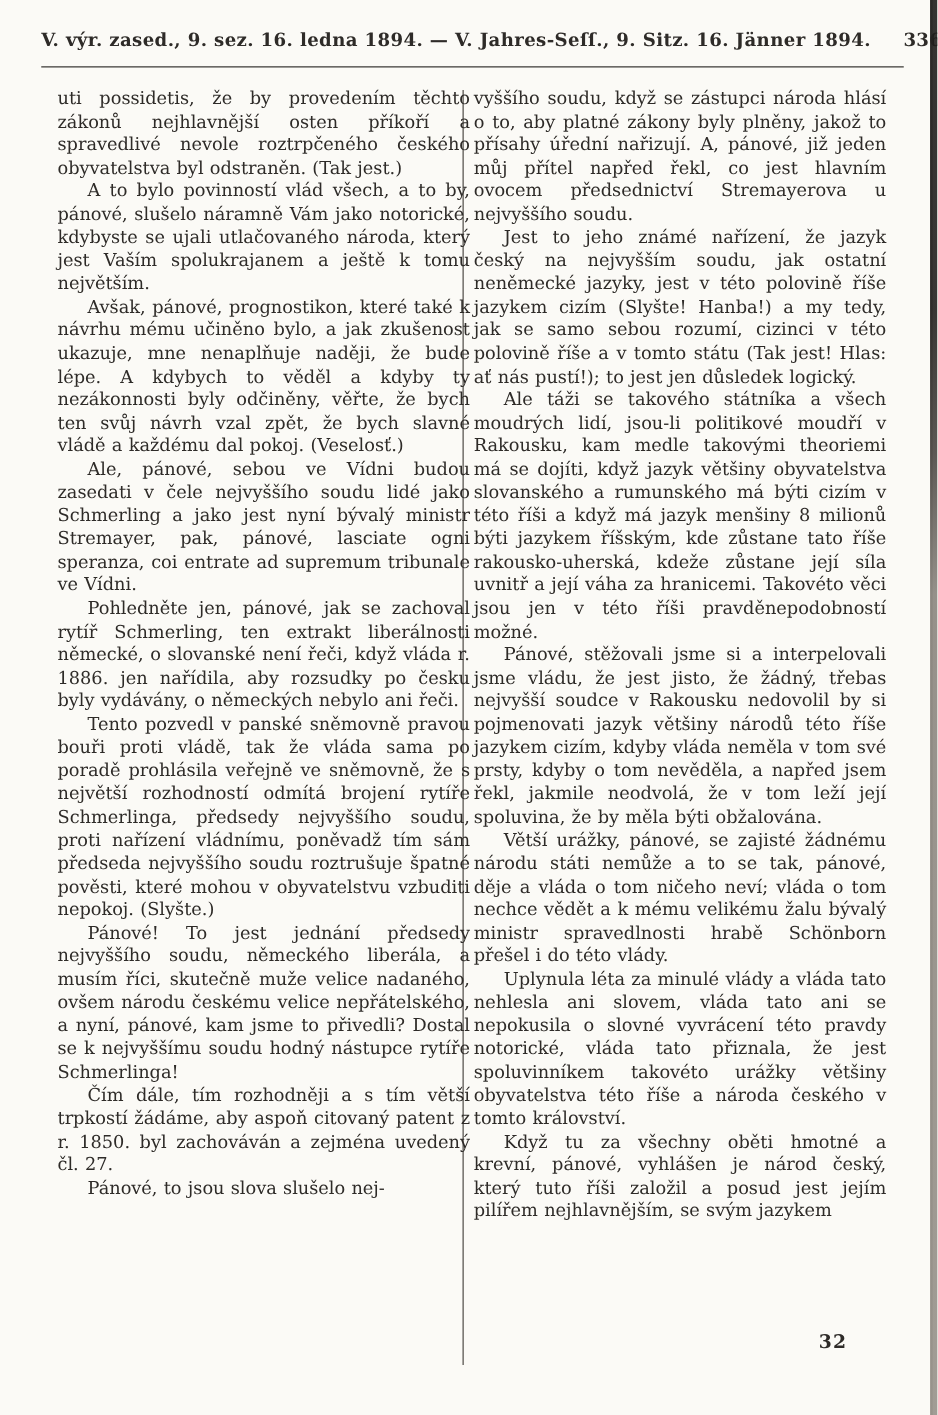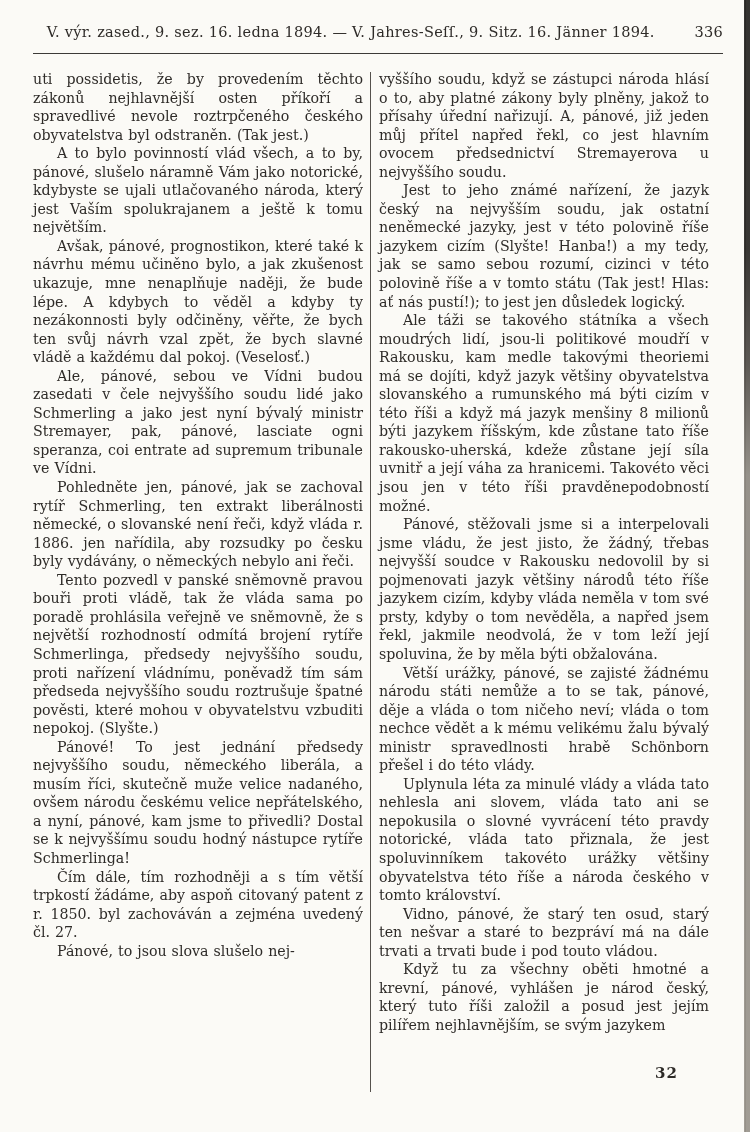--- a/index.html
+++ b/index.html
@@ -9,42 +9,42 @@
     margin:0 auto;
     background:#fbfaf6;
     overflow:hidden;
     font-family:"DejaVu Serif", serif;
     color:#2e2b28;
   }
   
   .header {
     position:absolute; top:24px; left:33px; width:690px;
     display:flex; align-items:flex-end;
-    font-size:14.5px; font-weight:normal;
+    font-size:14.5px; font-weight:bold;
     letter-spacing:0.3px;
     white-space:nowrap;
     gap:16px;
   }
   .header-text { flex:1; text-align:center; }
   .header-pagenum { text-align:right; padding-left:10px; }
   .header-rule {
     position:absolute; top:53px; left:33px; width:690px;
     height:0; border-top:1.5px solid #3c3a37;
   }
   
   .columns {
     position:absolute; top:70px; left:33px; width:690px;
   }
   .column {
     position:absolute; top:0; width:330px;
     font-size:14.2px; line-height:18.55px;
     text-align:justify;
     word-spacing:0.5px;
   }
-  .column-left  { left:0; }
+  .column-left  { left:13px; }
   .column-right { left:346px; }
   .column-divider {
     position:absolute; top:72px; left:370px;
     width:1px; height:1020px;
     background:#55514c;
   }
   p.para { margin:0; text-indent:24px; }
   p.para.cont { text-indent:0; }  
   .signature-mark {
     position:absolute; left:655px; top:1064px;
@@ -88,21 +88,20 @@
       <p class="para">Čím dále, tím rozhodněji a s tím větší trpkostí žádáme, aby aspoň citovaný patent z r. 1850. byl zachováván a zejména uvedený čl. 27.</p>
       <p class="para">Pánové, to jsou slova slušelo nej-</p>
     </div>
     <div class="column column-right">
       <p class="para cont">vyššího soudu, když se zástupci národa hlásí o to, aby platné zákony byly plněny, jakož to přísahy úřední nařizují. A, pánové, již jeden můj přítel napřed řekl, co jest hlavním ovocem předsednictví Stremayerova u nejvyššího soudu.</p>
       <p class="para">Jest to jeho známé nařízení, že jazyk český na nejvyšším soudu, jak ostatní neněmecké jazyky, jest v této polovině říše jazykem cizím (Slyšte! Hanba!) a my tedy, jak se samo sebou rozumí, cizinci v této polovině říše a v tomto státu (Tak jest! Hlas: ať nás pustí!); to jest jen důsledek logický.</p>
       <p class="para">Ale táži se takového státníka a všech moudrých lidí, jsou-li politikové moudří v Rakousku, kam medle takovými theoriemi má se dojíti, když jazyk většiny obyvatelstva slovanského a rumunského má býti cizím v této říši a když má jazyk menšiny 8 milionů býti jazykem říšským, kde zůstane tato říše rakousko-uherská, kdeže zůstane její síla uvnitř a její váha za hranicemi. Takovéto věci jsou jen v této říši pravděnepodobností možné.</p>
       <p class="para">Pánové, stěžovali jsme si a interpelovali jsme vládu, že jest jisto, že žádný, třebas nejvyšší soudce v Rakousku nedovolil by si pojmenovati jazyk většiny národů této říše jazykem cizím, kdyby vláda neměla v tom své prsty, kdyby o tom nevěděla, a napřed jsem řekl, jakmile neodvolá, že v tom leží její spoluvina, že by měla býti obžalována.</p>
       <p class="para">Větší urážky, pánové, se zajisté žádnému národu státi nemůže a to se tak, pánové, děje a vláda o tom ničeho neví; vláda o tom nechce vědět a k mému velikému žalu bývalý ministr spravedlnosti hrabě Schönborn přešel i do této vlády.</p>
       <p class="para">Uplynula léta za minulé vlády a vláda tato nehlesla ani slovem, vláda tato ani se nepokusila o slovné vyvrácení této pravdy notorické, vláda tato přiznala, že jest spoluvinníkem takovéto urážky většiny obyvatelstva této říše a národa českého v tomto království.</p>
-      <p class="para">Vidno, pánové, že starý ten osud, starý ten nešvar a staré to bezpráví má na dále trvati a trvati bude i pod touto vládou.</p>
       <p class="para">Když tu za všechny oběti hmotné a krevní, pánové, vyhlášen je národ český, který tuto říši založil a posud jest jejím pilířem nejhlavnějším, se svým jazykem</p>
     </div>
   </div>
 
   <div class="signature-mark">32</div>
 
   <div class="right-edge-line"></div>
   <div class="right-edge-artifact"></div>
 
 </div>

